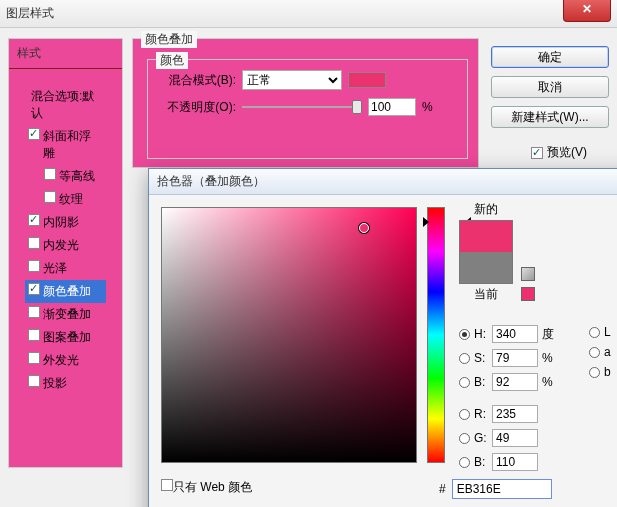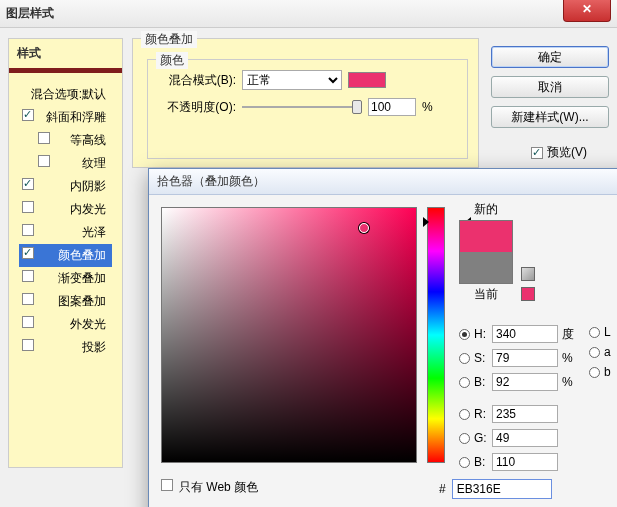--- a/index.html
+++ b/index.html
@@ -1,29 +1,29 @@
 <!DOCTYPE html>
 <html><head>
 <meta charset="utf-8">
 <style>
   * { box-sizing: border-box; font-family: "Microsoft YaHei", "SimSun", sans-serif; font-size: 12px; }
   body { margin: 0; background: #f0f0f0; width: 617px; height: 507px; overflow: hidden; position: relative; }
 
   .titlebar { height: 28px; background: linear-gradient(#f8f8f8,#e8e8e8); border-bottom: 1px solid #ccc; display:flex; align-items:center; padding:0 6px; position:relative;}
-  .titlebar .title { color:#333;font-weight:bold; }
+  .titlebar .title { color:#333; }
   .close-btn { position:absolute; right:6px; top:0; width:48px; height:22px; background: linear-gradient(#e46060,#c83030); border:1px solid #8b1a1a; border-top:none; border-radius:0 0 4px 4px; color:#fff; text-align:center; line-height:18px; font-size:13px; font-weight:bold;}
   .client { position:relative; padding:8px; height:calc(100% - 28px);}
 
-  .panel { position:absolute; border:1px solid #ccc; background:#fef9c3;}
+  .panel { position:absolute; border:1px solid #ccc; background:#ec4899;}
   .panel-label { position:absolute; left:8px; top:-8px; background:#f7f7f7; padding:0 4px; color:#333;}
 
   
   .styles-box { left:8px; top:10px; width:115px; height:430px;}
-  .styles-box .hdr { padding:6px 8px; border-bottom:5px solid #7f1d1d; color:#333;font-weight:bold;}
-  .styles-list { padding:0; margin:10px; list-style:none;text-align:right;}
+  .styles-box .hdr { padding:6px 8px; border-bottom:1px solid #7f1d1d; color:#333;}
+  .styles-list { padding:0; margin:16px; list-style:none;}
   .styles-list li { padding:3px 6px 3px 18px; position:relative; cursor:default;}
   .styles-list li.blend { padding-left:6px;}
   .styles-list li .cb { position:absolute; left:3px; top:3px; width:12px; height:12px; border:1px solid #888; background:#fff;}
   .styles-list li .cb.checked::after { content:"✓"; position:absolute; left:0; top:-2px; font-size:11px; color:#155; }
   .styles-list li.sub { padding-left:34px;}
   .styles-list li.sub .cb { left:19px;}
   .styles-list li.selected { background:#3a75d6; color:#fff;}
 
   
   .co-group { left:132px; top:10px; right:138px; height:130px;}
@@ -69,27 +69,27 @@
   .nc-new { height:50%;}
   .nc-cur { height:50%;}
   .cube { position:absolute; left:372px; top:72px; width:14px; height:14px; background:linear-gradient(135deg,#ddd,#999); border:1px solid #666;}
   .warn-sw { position:absolute; left:372px; top:92px; width:14px; height:14px; border:1px solid #666;}
 
   .radio-col { position:absolute; left:310px; top:130px;}
   .radio-row { display:flex; align-items:center; gap:4px; margin-bottom:6px;}
   .radio { width:11px; height:11px; border:1px solid #666; border-radius:50%; background:#fff; position:relative;}
   .radio.on::after { content:""; position:absolute; left:2px; top:2px; width:5px; height:5px; border-radius:50%; background:#333;}
   .radio-row .lab { width:14px;}
-  .radio-row input { width:66px; height:18px; border:1px solid #aaa; padding:0 3px;}
+  .radio-row input { width:46px; height:18px; border:1px solid #aaa; padding:0 3px;}
   .radio-row .unit{ width:16px;}
 
   .extra-col { position:absolute; left:440px; top:130px;}
   .extra-col .radio-row .lab { width:10px;}
 
-  .webonly { position:absolute; left:12px; top:284px; display:flex; align-items:flex-start; gap:6px;}
+  .webonly { position:absolute; left:12px; top:284px; display:flex; align-items:flex-start; }
   .webonly .cb { width:12px; height:12px; border:1px solid #888; background:#fff;}
 
   .hex-row { position:absolute; left:290px; top:284px; display:flex; align-items:center; gap:6px;}
   .hex-row input { width:100px; height:20px; border:1px solid #6a8fe0; background:#fff; padding:0 4px;}
 </style>
 </head>
 <body>
 
 <div class="titlebar">
   <span class="title">图层样式</span>

